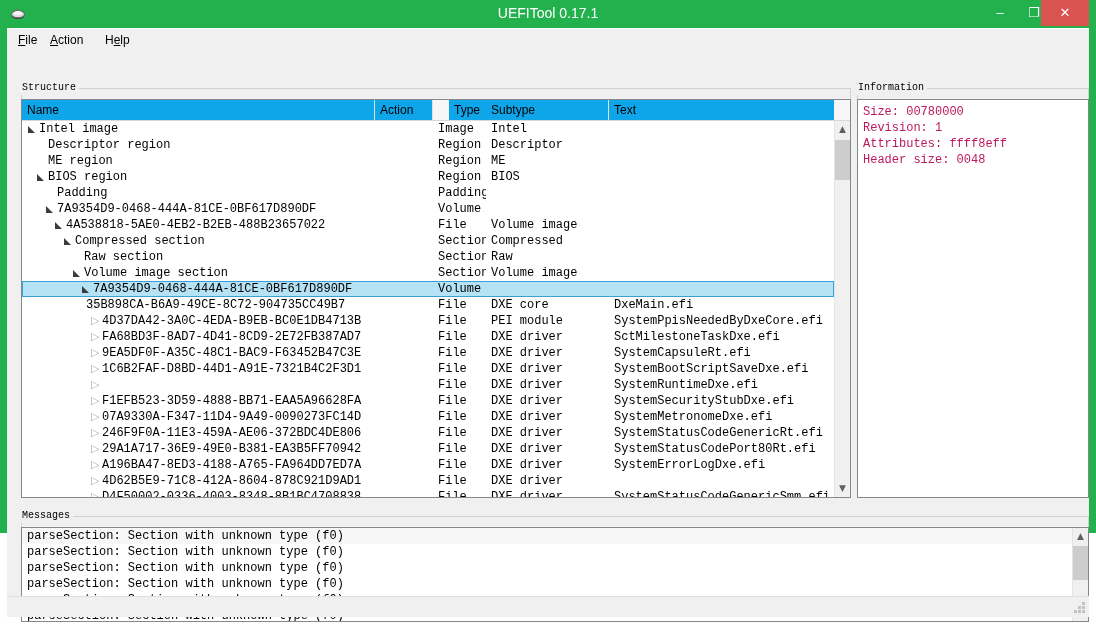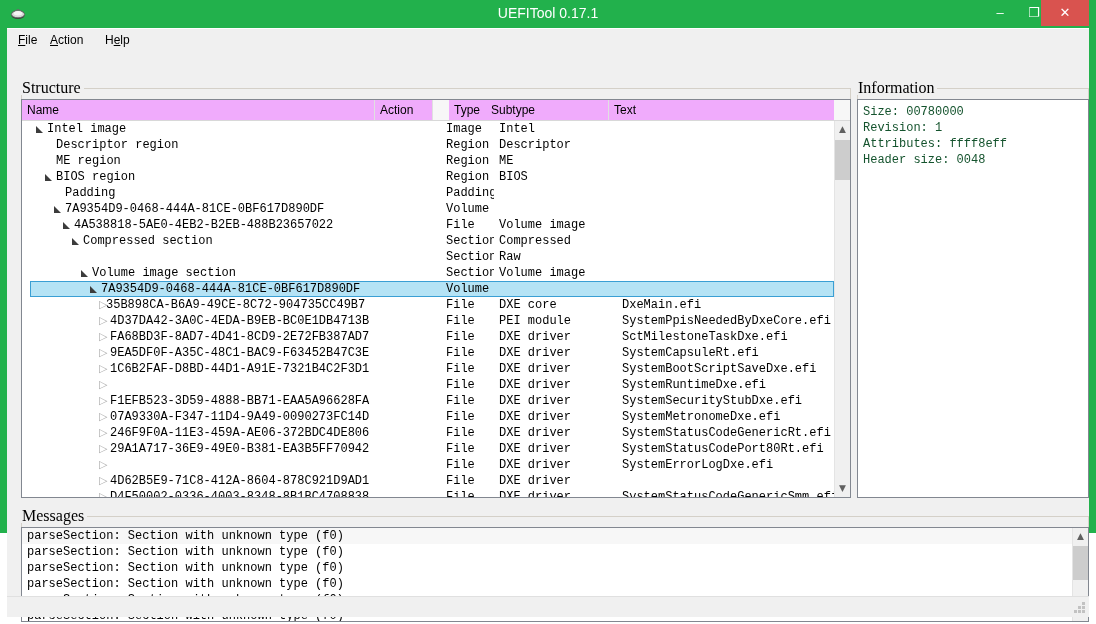--- a/index.html
+++ b/index.html
@@ -110,26 +110,26 @@
 
   
   .groupbox {
     position: absolute;
     box-sizing: border-box;
   }
   .gb-title {
     position: absolute;
     top: 0;
     left: 0;
-    font-size: 16px;
+    font-size: 10px;
     color: #000000;
     background: #f0f0f0;
     padding: 0 3px 0 1px;
     line-height: 14px;
-    font-family: Liberation Serif, serif;
+    font-family: Liberation Mono, monospace;
     user-select: none;
     z-index: 3;
   }
   .gb-frame {
     position: absolute;
     left: 0;
     top: 7px;
     right: 0;
     bottom: 0;
     border: 1px solid #d4d0c8;
@@ -176,21 +176,21 @@
     position: absolute;
     top: 0;
     height: 20px;
     line-height: 20px;
     font-size: 12px;
     color: #000000;
     font-family: "Liberation Sans", sans-serif;
     padding-left: 5px;
     box-sizing: border-box;
     border-right: 1px solid #e0e0e0;
-    background: #f0abfc;
+    background: #0ea5e9;
     user-select: none;
     cursor: default;
   }
   #th-name    { left: 0px;   width: 353px; }
   #th-action  { left: 353px; width: 58px; }
   #th-type    { left: 411px; width: 53px; margin-left: 16px; }
   #th-subtype { left: 464px; width: 123px; }
   #th-text    { left: 587px; width: 225px; border-right: none; }
 
   #tree-body {
@@ -202,21 +202,20 @@
     background: #ffffff;
   }
   .trow {
     position: relative;
     height: 16px;
     line-height: 16px;
     white-space: nowrap;
     font-family: "Liberation Mono", monospace;
     font-size: 12px;
     color: #000000;
-    margin-left: 8px;
   }
   .trow.selected {
     background: #b5e3f5;
     outline: 1px solid #3a9fd4;
     outline-offset: -1px;
   }
   .tcell {
     position: absolute;
     top: 0;
     height: 16px;
@@ -315,21 +314,21 @@
     width: 232px; height: 399px;
     border: 1px solid #828790;
     background: #ffffff;
     box-sizing: border-box;
     padding: 4px 5px;
     overflow: hidden;
   }
   .info-line {
     font-family: "Liberation Mono", monospace;
     font-size: 12px;
-    color: #14532d;
+    color: #be185d;
     line-height: 16px;
     white-space: pre;
   }
 
   
   #msg-outer {
     position: absolute;
     left: 0; top: 18px;
     width: 1068px; height: 95px;
     border: 1px solid #828790;
@@ -496,20 +495,23 @@
               <div class="tcell c-name">
                 <span class="arrow expanded" style="left: 42px;"></span>
                 <span class="nlabel" style="left: 53px; text-align: center;">Compressed section</span>
               </div>
               <div class="tcell c-action"></div>
               <div class="tcell c-type">Section</div>
               <div class="tcell c-subtype">Compressed</div>
               <div class="tcell c-text"></div>
             </div>
             <div class="trow">
+              <div class="tcell c-name">
+                <span class="nlabel" style="left: 62px;">Raw section</span>
+              </div>
               <div class="tcell c-action"></div>
               <div class="tcell c-type">Section</div>
               <div class="tcell c-subtype">Raw</div>
               <div class="tcell c-text"></div>
             </div>
             <div class="trow">
               <div class="tcell c-name">
                 <span class="arrow expanded" style="left: 51px;"></span>
                 <span class="nlabel" style="left: 62px;">Volume image section</span>
               </div>
@@ -524,21 +526,21 @@
                 <span class="nlabel" style="left: 71px;">7A9354D9-0468-444A-81CE-0BF617D890DF</span>
               </div>
               <div class="tcell c-action"></div>
               <div class="tcell c-type">Volume</div>
               <div class="tcell c-subtype"></div>
               <div class="tcell c-text"></div>
             </div>
             <div class="trow">
               <div class="tcell c-name">
                 <span class="arrow collapsed" style="left: 69px;"></span>
-                <span class="nlabel" style="left: 76px;">35B898CA-B6A9-49CE-8C72-904735CC49B7</span>
+                <span class="nlabel" style="left: 64px;">35B898CA-B6A9-49CE-8C72-904735CC49B7</span>
               </div>
               <div class="tcell c-action"></div>
               <div class="tcell c-type">File</div>
               <div class="tcell c-subtype">DXE core</div>
               <div class="tcell c-text">DxeMain.efi</div>
             </div>
             <div class="trow">
               <div class="tcell c-name">
                 <span class="arrow collapsed" style="left: 69px;"></span>
                 <span class="nlabel" style="left: 80px;">4D37DA42-3A0C-4EDA-B9EB-BC0E1DB4713B</span>
@@ -623,20 +625,21 @@
                 <span class="nlabel" style="left: 80px;">29A1A717-36E9-49E0-B381-EA3B5FF70942</span>
               </div>
               <div class="tcell c-action"></div>
               <div class="tcell c-type">File</div>
               <div class="tcell c-subtype">DXE driver</div>
               <div class="tcell c-text">SystemStatusCodePort80Rt.efi</div>
             </div>
             <div class="trow">
               <div class="tcell c-name">
                 <span class="arrow collapsed" style="left: 69px;"></span>
+                <span class="nlabel" style="left: 80px;">A196BA47-8ED3-4188-A765-FA964DD7ED7A</span>
               </div>
               <div class="tcell c-action"></div>
               <div class="tcell c-type">File</div>
               <div class="tcell c-subtype">DXE driver</div>
               <div class="tcell c-text">SystemErrorLogDxe.efi</div>
             </div>
             <div class="trow">
               <div class="tcell c-name">
                 <span class="arrow collapsed" style="left: 69px;"></span>
                 <span class="nlabel" style="left: 80px;">4D62B5E9-71C8-412A-8604-878C921D9AD1</span>

